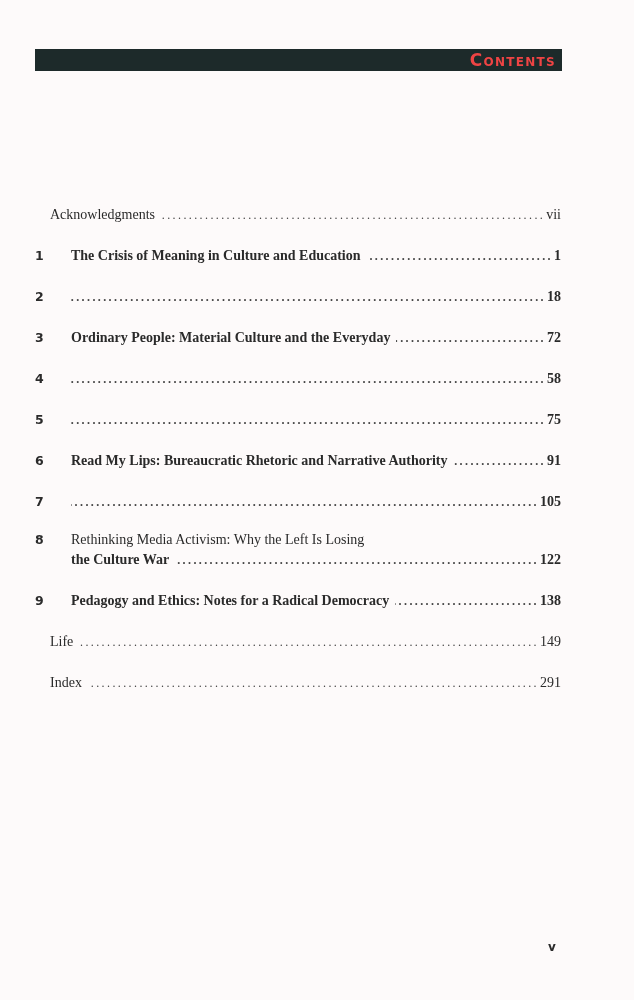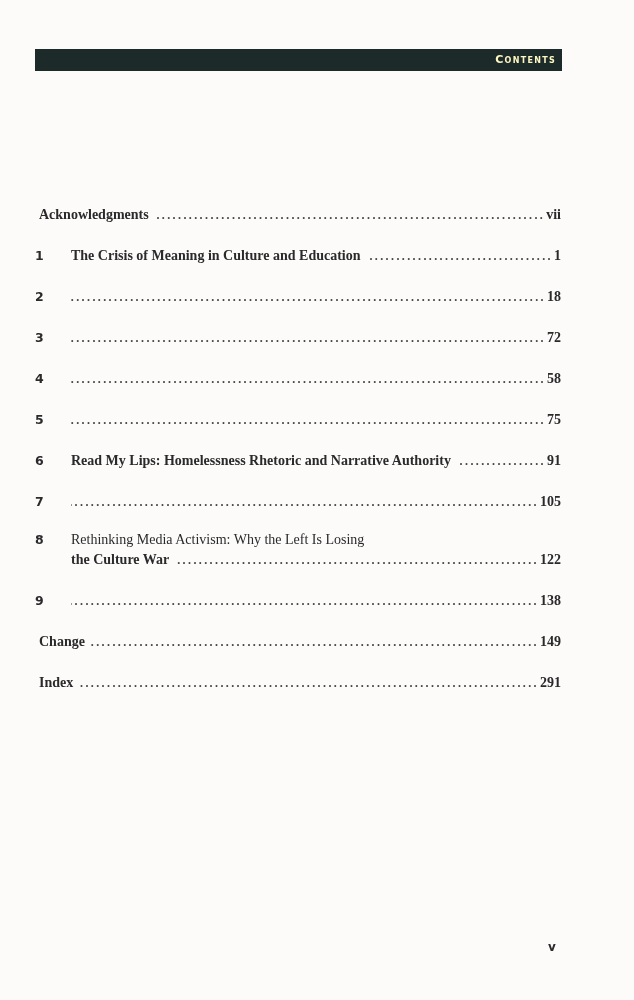--- a/index.html
+++ b/index.html
@@ -8,35 +8,35 @@
     position: relative; overflow: hidden; color: #2a2a2a;
     font-family: "DejaVu Serif", "Liberation Serif", serif;
   }
   .header-bar {
     position: absolute; left: 35px; top: 49px; width: 527px; height: 22px;
     background: #1d2a2a;
   }
   .header-title {
     position: absolute; right: 6px; top: 4px;
     font-family: "DejaVu Sans", "Liberation Sans", sans-serif;
-    font-weight: bold; color: #fef9c3; font-size: 11px; letter-spacing: 1.3px;
+    font-weight: bold; color: #ef4444; font-size: 17px; letter-spacing: 1.3px;
     font-variant: small-caps; line-height: 14px;
   }
   .toc { position: absolute; left: 35px; top: 205px; width: 526px; }
   .row {
     position: absolute; left: 0; width: 526px; height: 20px;
     font-size: 14px; line-height: 20px; font-family: "Liberation Serif", serif;
   }
   .num {
     position: absolute; left: 0; top: 0; width: 20px;
     font-family: "DejaVu Sans", "Liberation Sans", sans-serif;
     font-weight: bold; font-size: 12.5px; color: #2b2b2b;
   }
   .line { position: absolute; right: 0; display: flex; align-items: baseline; }
-  .line.front { left: 4px; font-weight: bold; }
+  .line.front { left: 15px; }
   .line.chap { left: 36px; font-weight: bold; }
   .title { white-space: nowrap; padding-right: 6px; }
   .leader {
     flex: 1; overflow: hidden; white-space: nowrap; color: #444;
     letter-spacing: 2.4px; font-size: 12px; text-align: right; direction: rtl;
   }
   .page { white-space: nowrap; padding-left: 1px; }
   .sub { position: absolute; left: 36px; top: 0; white-space: nowrap; font-family: Liberation Serif, serif; }
   .folio {
     position: absolute; left: 548px; top: 940px;
@@ -74,20 +74,21 @@
     <span class="num">2</span>
     <div class="line chap">
       <span class="leader">................................................................................................................</span>
       <span class="page">18</span>
     </div>
   </div>
 
   <div class="row" style="top:123px">
     <span class="num">3</span>
     <div class="line chap">
+      <span class="title">Ordinary People: Material Culture and the Everyday</span>
       <span class="leader">................................................................................................................</span>
       <span class="page">72</span>
     </div>
   </div>
 
   <div class="row" style="top:164px">
     <span class="num">4</span>
     <div class="line chap">
       <span class="leader">................................................................................................................</span>
       <span class="page">58</span>
@@ -98,21 +99,21 @@
     <span class="num">5</span>
     <div class="line chap">
       <span class="leader">................................................................................................................</span>
       <span class="page">75</span>
     </div>
   </div>
 
   <div class="row" style="top:246px">
     <span class="num">6</span>
     <div class="line chap">
-      <span class="title">Read My Lips: Homelessness Rhetoric and Narrative Authority</span>
+      <span class="title">Read My Lips: Bureaucratic Rhetoric and Narrative Authority</span>
       <span class="leader">................................................................................................................</span>
       <span class="page">91</span>
     </div>
   </div>
 
   <div class="row" style="top:287px">
     <span class="num">7</span>
     <div class="line chap">
       <span class="leader">................................................................................................................</span>
       <span class="page">105</span>
@@ -127,28 +128,29 @@
     <div class="line chap">
       <span class="title">the Culture War</span>
       <span class="leader">................................................................................................................</span>
       <span class="page">122</span>
     </div>
   </div>
 
   <div class="row" style="top:386px">
     <span class="num">9</span>
     <div class="line chap">
+      <span class="title">Pedagogy and Ethics: Notes for a Radical Democracy</span>
       <span class="leader">................................................................................................................</span>
       <span class="page">138</span>
     </div>
   </div>
 
   <div class="row" style="top:427px">
     <div class="line front">
-      <span class="title">Change</span>
+      <span class="title">Life</span>
       <span class="leader">................................................................................................................</span>
       <span class="page">149</span>
     </div>
   </div>
 
   <div class="row" style="top:468px">
     <div class="line front">
       <span class="title">Index</span>
       <span class="leader">................................................................................................................</span>
       <span class="page">291</span>

